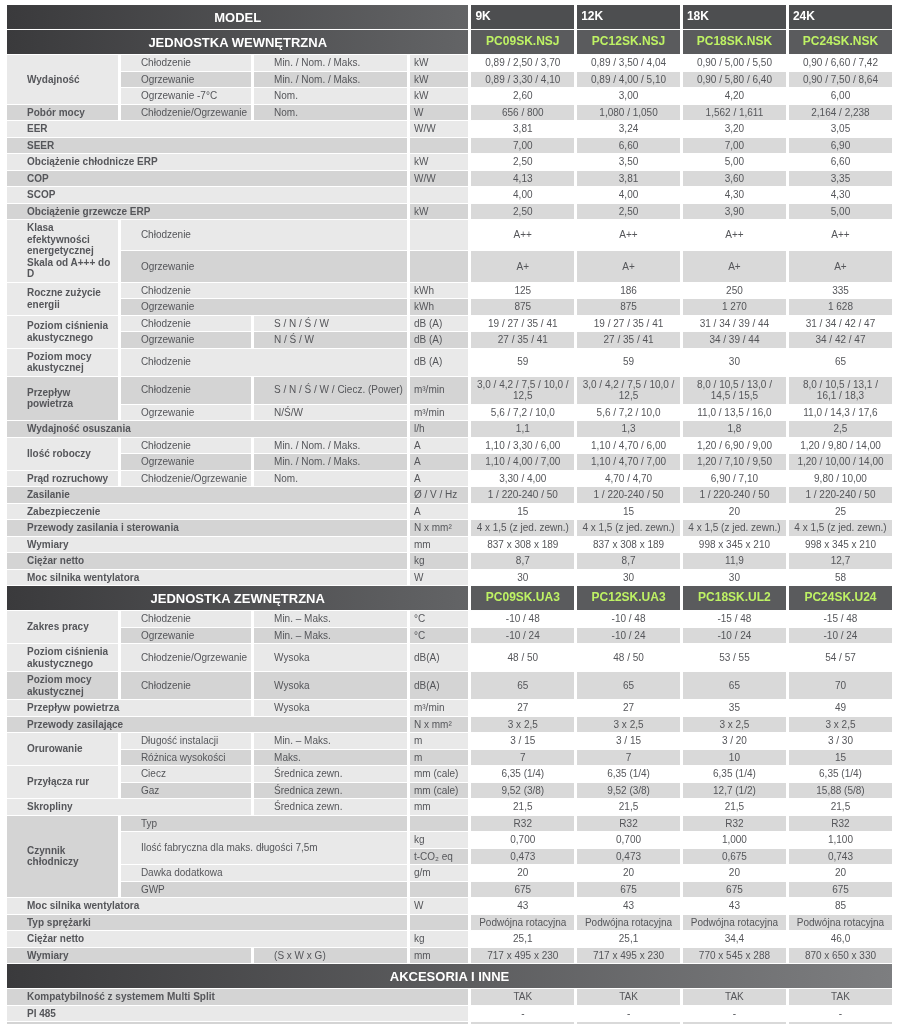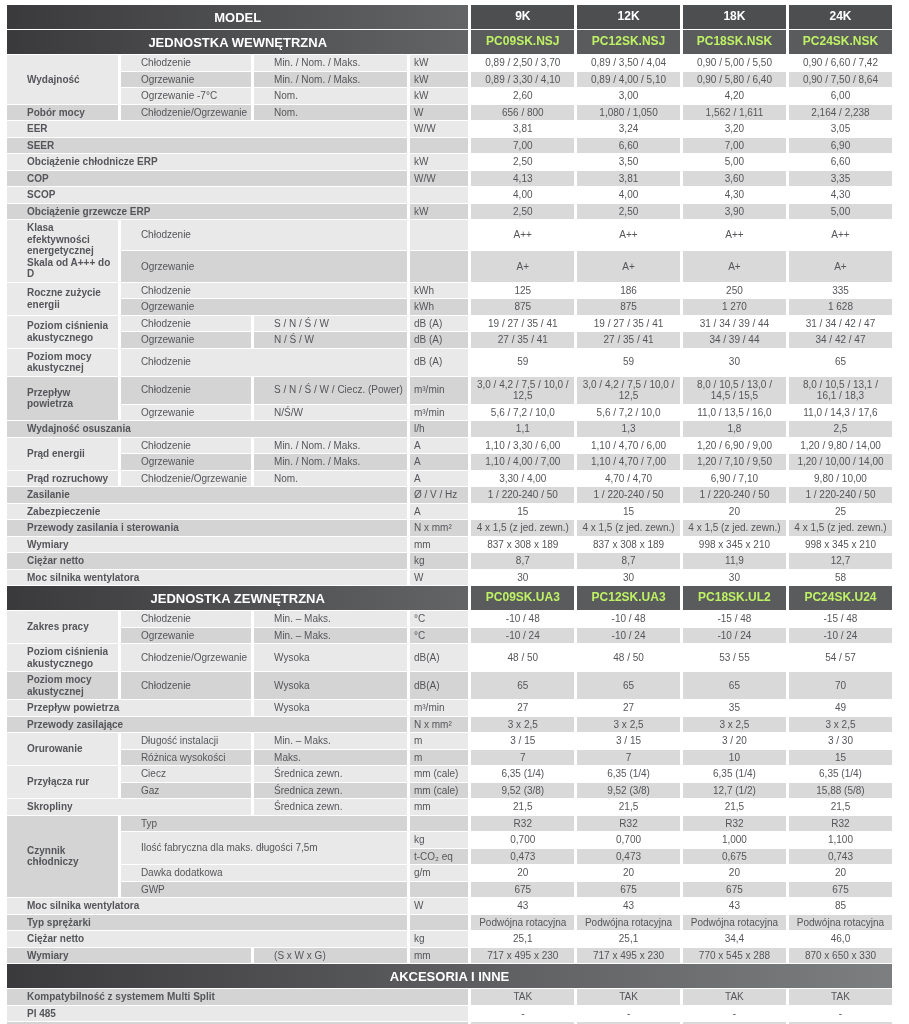--- a/index.html
+++ b/index.html
@@ -4,21 +4,21 @@
 <style>
   html,body{margin:0;padding:0;background:#fff;}
   body{font-family:"Liberation Sans", sans-serif;}
   .wrap{padding:4px 14px 6px 4px;}
   table{border-collapse:separate;border-spacing:3px 1px;table-layout:fixed;border-bottom:2px solid #9fa0a2;}
   col.c1{width:116px;} col.c2{width:110px;} col.c3{width:144px;} col.c4{width:60px;} col.cv{width:108px;}
   th,td{vertical-align:middle;font-size:10px;line-height:11.5px;color:#55565a;padding:2px 4px;}
   th.band, td.band{background:linear-gradient(90deg,#3a3a3c,#636466);color:#fff;font-weight:bold;
       font-size:13px;line-height:13px;text-align:center;padding:5px 8px;height:14px;}
   td.band.full{background:linear-gradient(90deg,#3a3a3c,#7d7e80);}
-  th.capacity{background:#4d4e50;color:#fff;font-weight:bold;font-size:12px;text-align:center;height:14px;}
+  th.capacity{background:#4d4e50;color:#fff;font-weight:bold;font-size:12px;text-align:left;height:14px;}
   td.model{background:#5a5b5d;color:#bef264;font-weight:bold;font-size:12px;text-align:center;height:14px;}
   td.lab{text-align:left;}
   td.c1l{font-weight:bold;white-space:pre-line;padding-left:20px;}
   td.c2l,td.c3l{white-space:nowrap;padding-left:20px;}
   td.c4l{white-space:nowrap;}
   td.val{text-align:center;}
   tr.light td.lab{background:#e9e9e9;}
   tr.light td.val{background:#ffffff;}
   tr.dark td.lab{background:#d4d4d4;}
   tr.dark td.val{background:#d9d9d9;}
@@ -229,21 +229,21 @@
         </tr>
         <tr class="dark">
           <td class="lab c1l" colspan="3">Wydajność osuszania</td>
           <td class="lab c4l">l/h</td>
           <td class="val">1,1</td>
           <td class="val">1,3</td>
           <td class="val">1,8</td>
           <td class="val">2,5</td>
         </tr>
         <tr class="light">
-          <td class="lab c1l" rowspan="2">Prąd energii</td>
+          <td class="lab c1l" rowspan="2">Ilość roboczy</td>
           <td class="lab c2l">Chłodzenie</td>
           <td class="lab c3l">Min. / Nom. / Maks.</td>
           <td class="lab c4l">A</td>
           <td class="val">1,10 / 3,30 / 6,00</td>
           <td class="val">1,10 / 4,70 / 6,00</td>
           <td class="val">1,20 / 6,90 / 9,00</td>
           <td class="val">1,20 / 9,80 / 14,00</td>
         </tr>
         <tr class="dark">
           <td class="lab c2l">Ogrzewanie</td>

